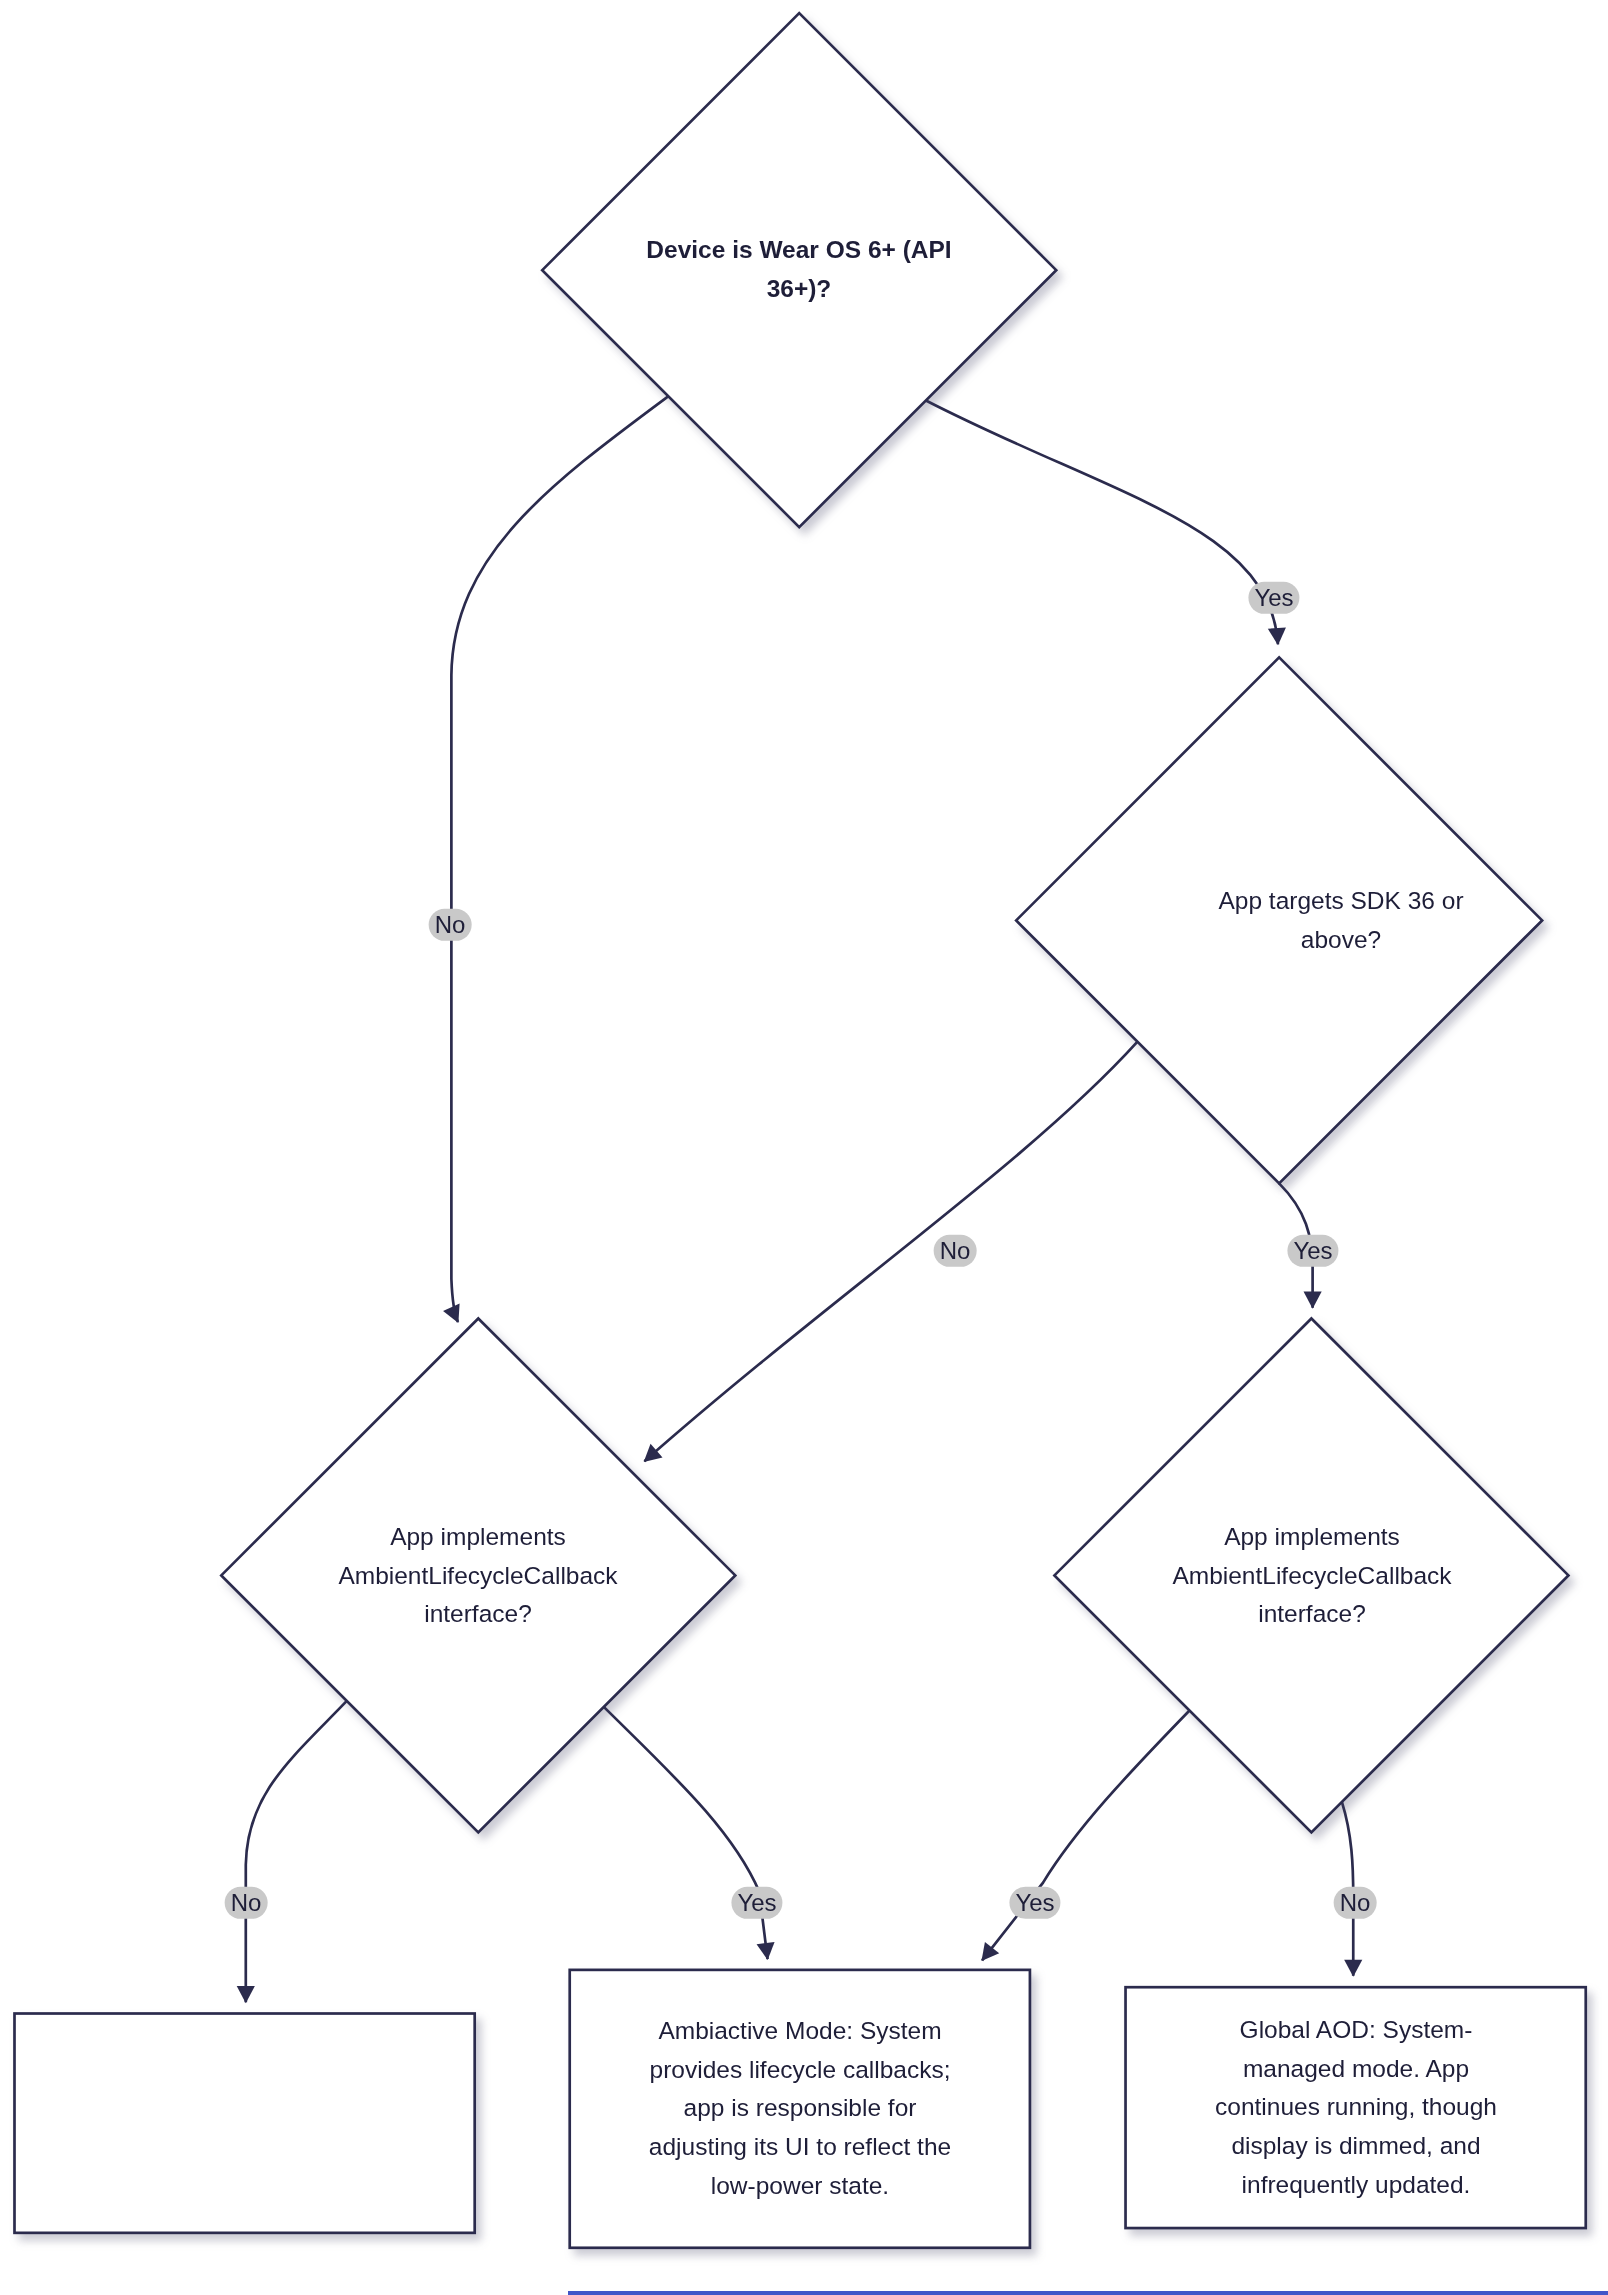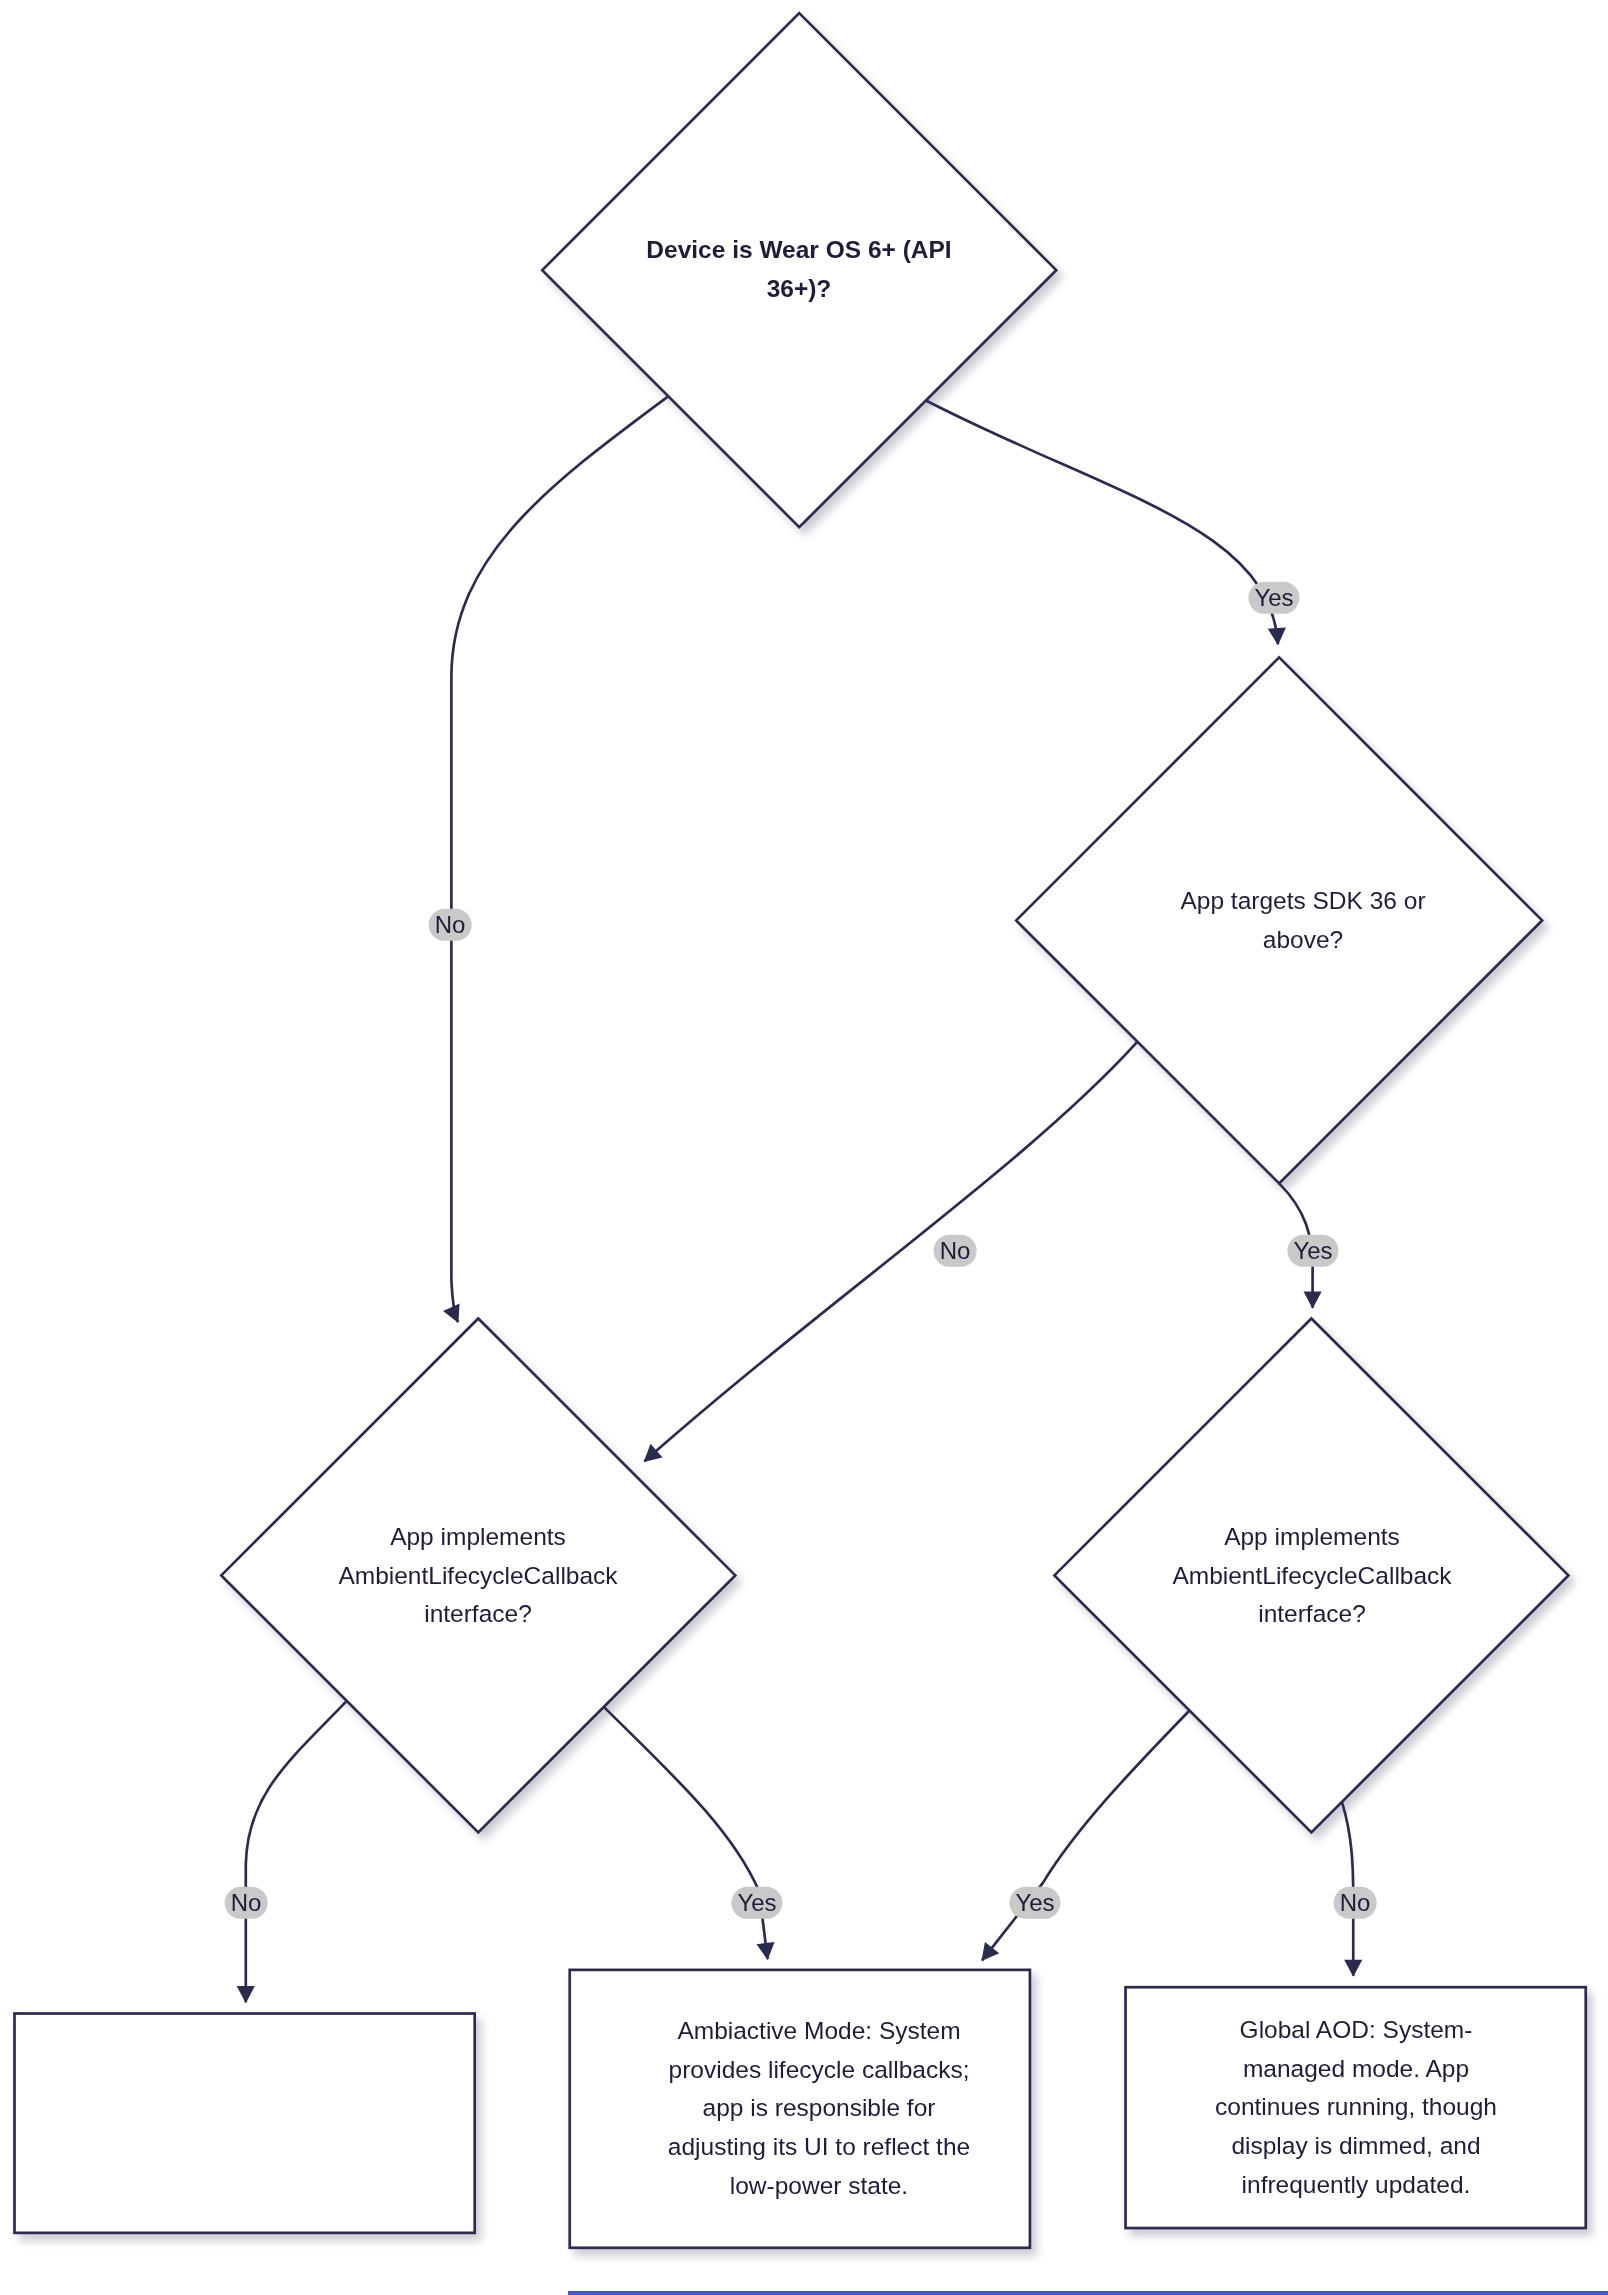--- a/index.html
+++ b/index.html
@@ -69,28 +69,28 @@
       <polygon class="diamond" points="800,2206 1230,2636 800,3066 370,2636"></polygon>
       <polygon class="diamond" points="2194,2206 2624,2636 2194,3066 1764,2636"></polygon>
       <rect class="result-rect" x="24" y="3369" width="770" height="367"></rect>
       <rect class="result-rect" x="953" y="3296" width="770" height="465"></rect>
       <rect class="result-rect" x="1883" y="3325" width="770" height="403"></rect>
     </g>
   </svg>
 
   <div class="node-label" style="left:799px;top:270px;width:335px;font-weight:bold;">Device is Wear OS 6+ (API 36+)?</div>
 
-  <div class="node-label" style="left:1303px;top:921px;width:281px;">App targets SDK 36 or above?</div>
+  <div class="node-label" style="left:1341px;top:921px;width:281px;">App targets SDK 36 or above?</div>
 
   <div class="node-label" style="left:478px;top:1576px;width:311px;">App implements AmbientLifecycleCallback interface?</div>
 
   <div class="node-label" style="left:1312px;top:1576px;width:311px;">App implements AmbientLifecycleCallback interface?</div>
 
 
-  <div class="node-label" style="left:819px;top:2109px;width:335px;text-align:center;">Ambiactive Mode: System provides lifecycle callbacks; app is responsible for adjusting its UI to reflect the low-power state.</div>
+  <div class="node-label" style="left:800px;top:2109px;width:335px;text-align:center;">Ambiactive Mode: System provides lifecycle callbacks; app is responsible for adjusting its UI to reflect the low-power state.</div>
 
   <div class="node-label" style="left:1356px;top:2108px;width:323px;">Global AOD: System-managed mode. App continues running, though display is dimmed, and infrequently updated.</div>
 
   <div class="edge-label" style="left:1274px;top:598px;">Yes</div>
 
   <div class="edge-label" style="left:450px;top:925px;">No</div>
 
   <div class="edge-label" style="left:955px;top:1251px;">No</div>
 
   <div class="edge-label" style="left:1313px;top:1251px;">Yes</div>

